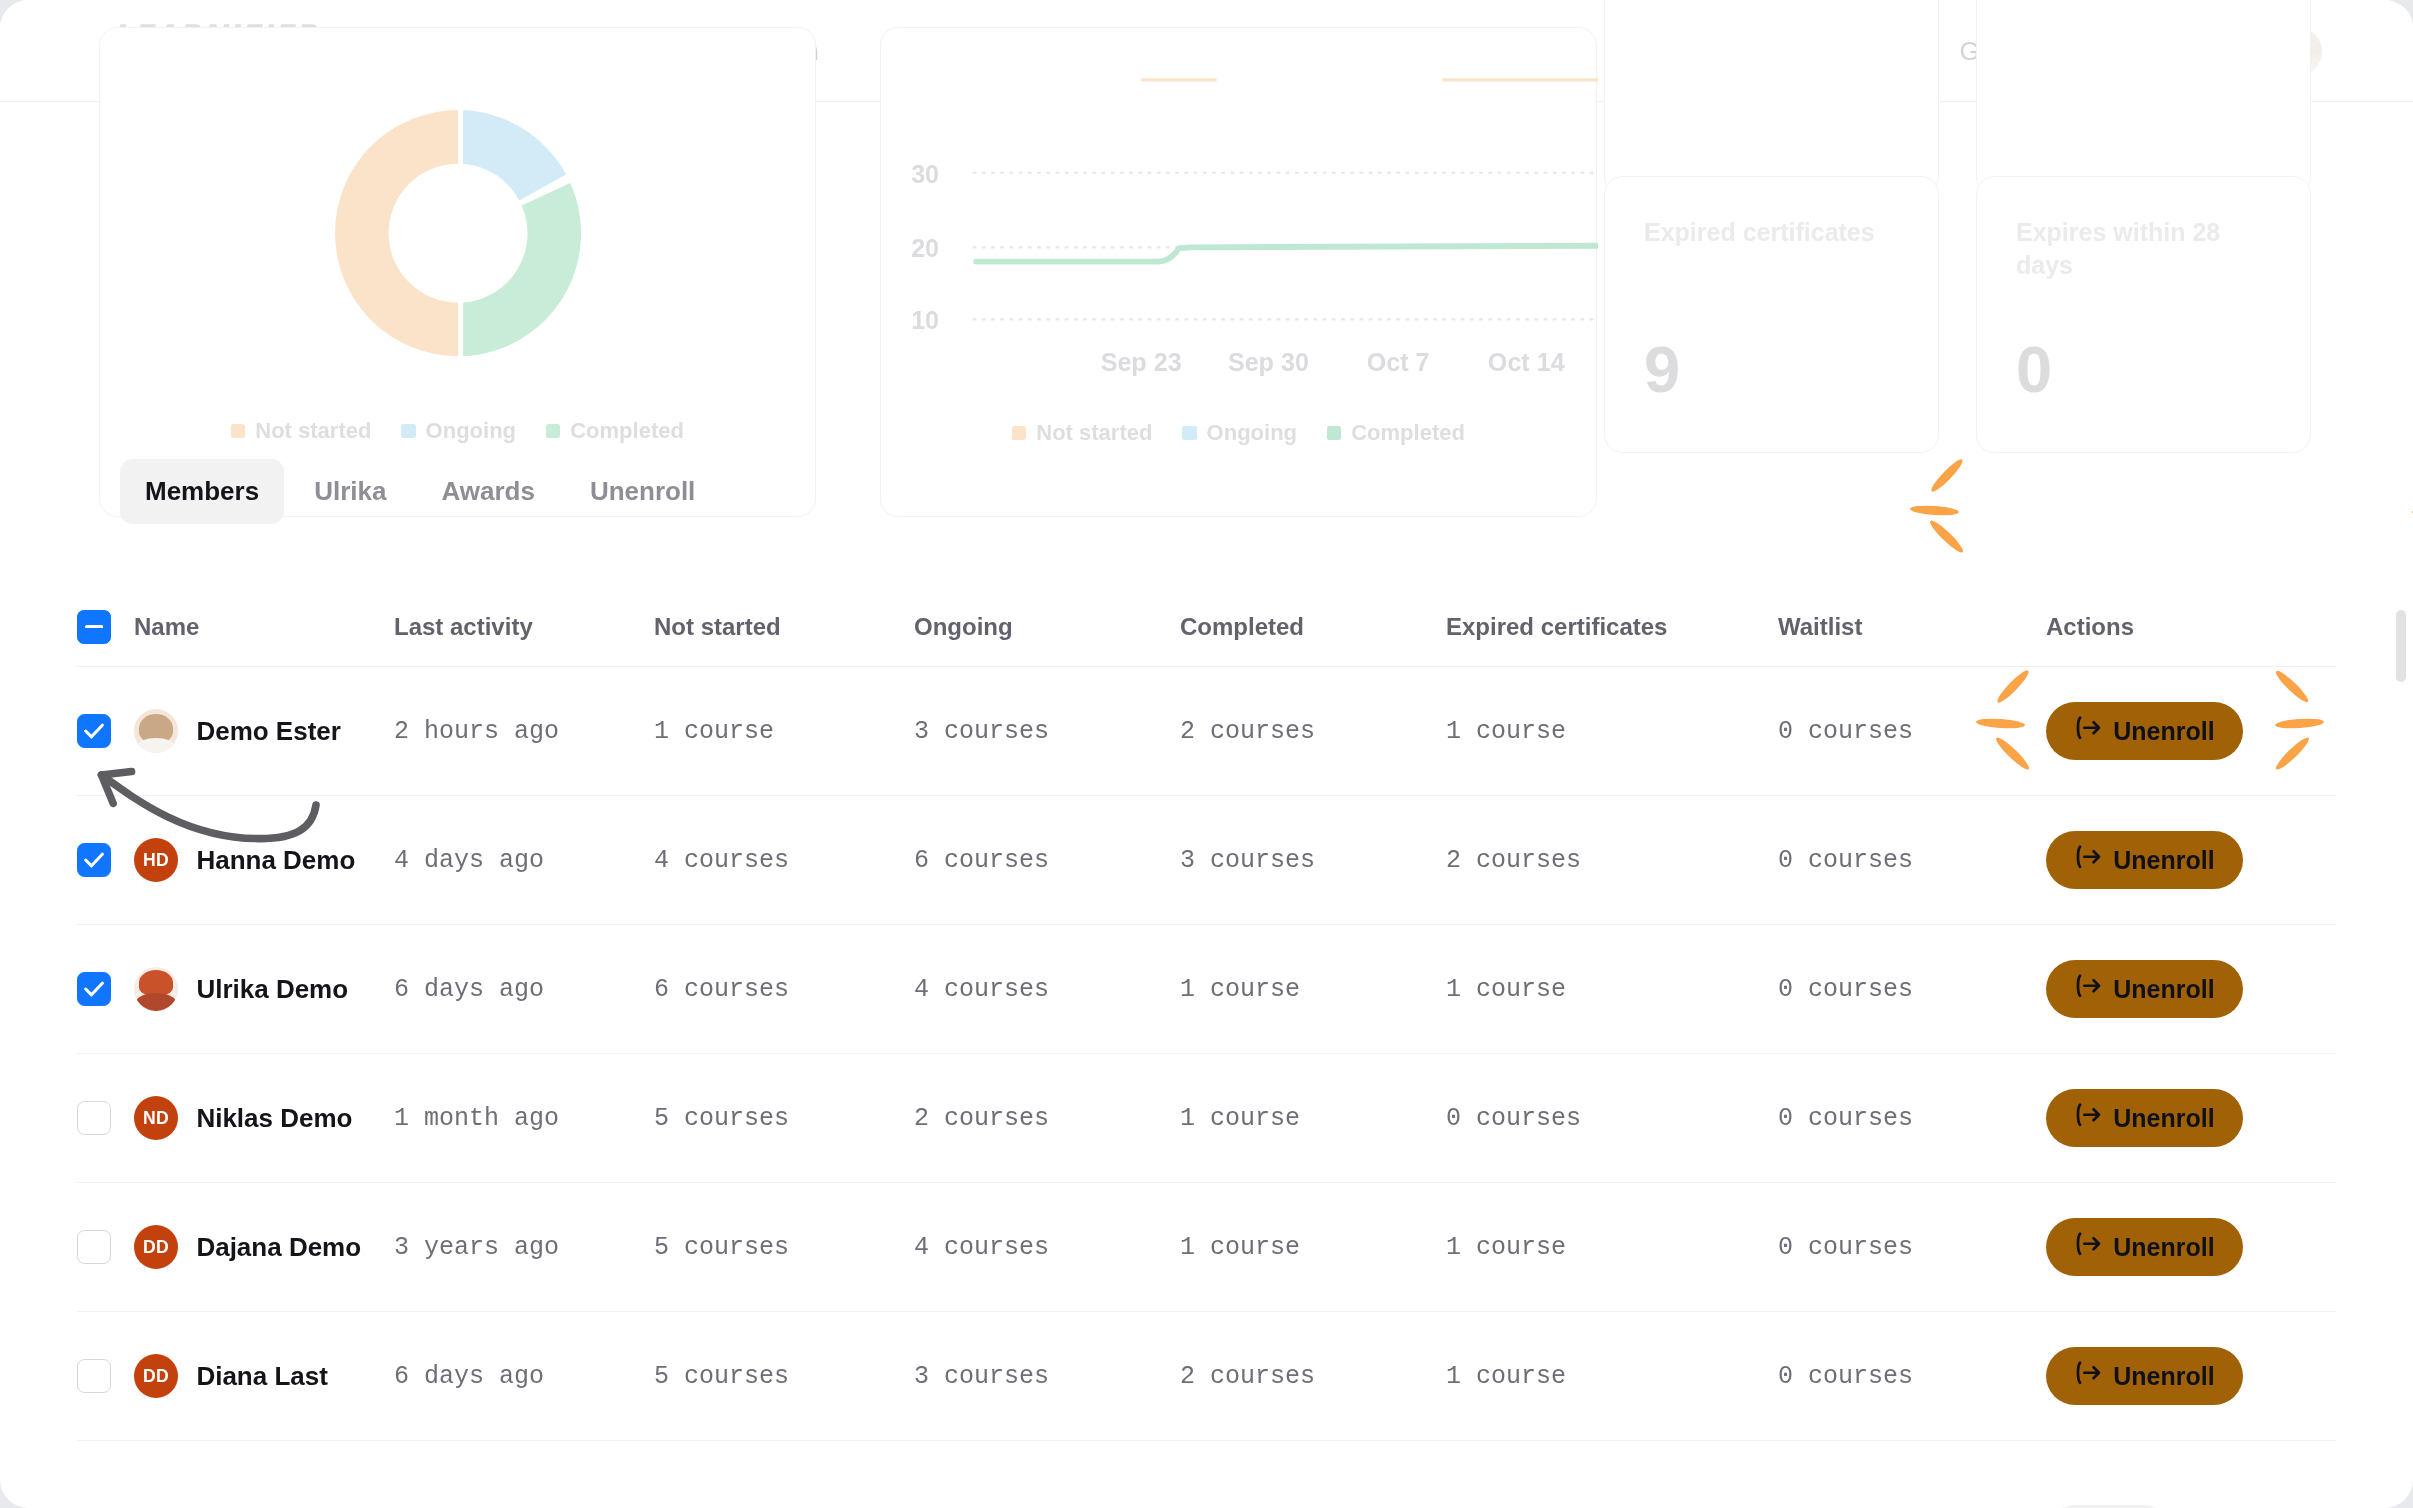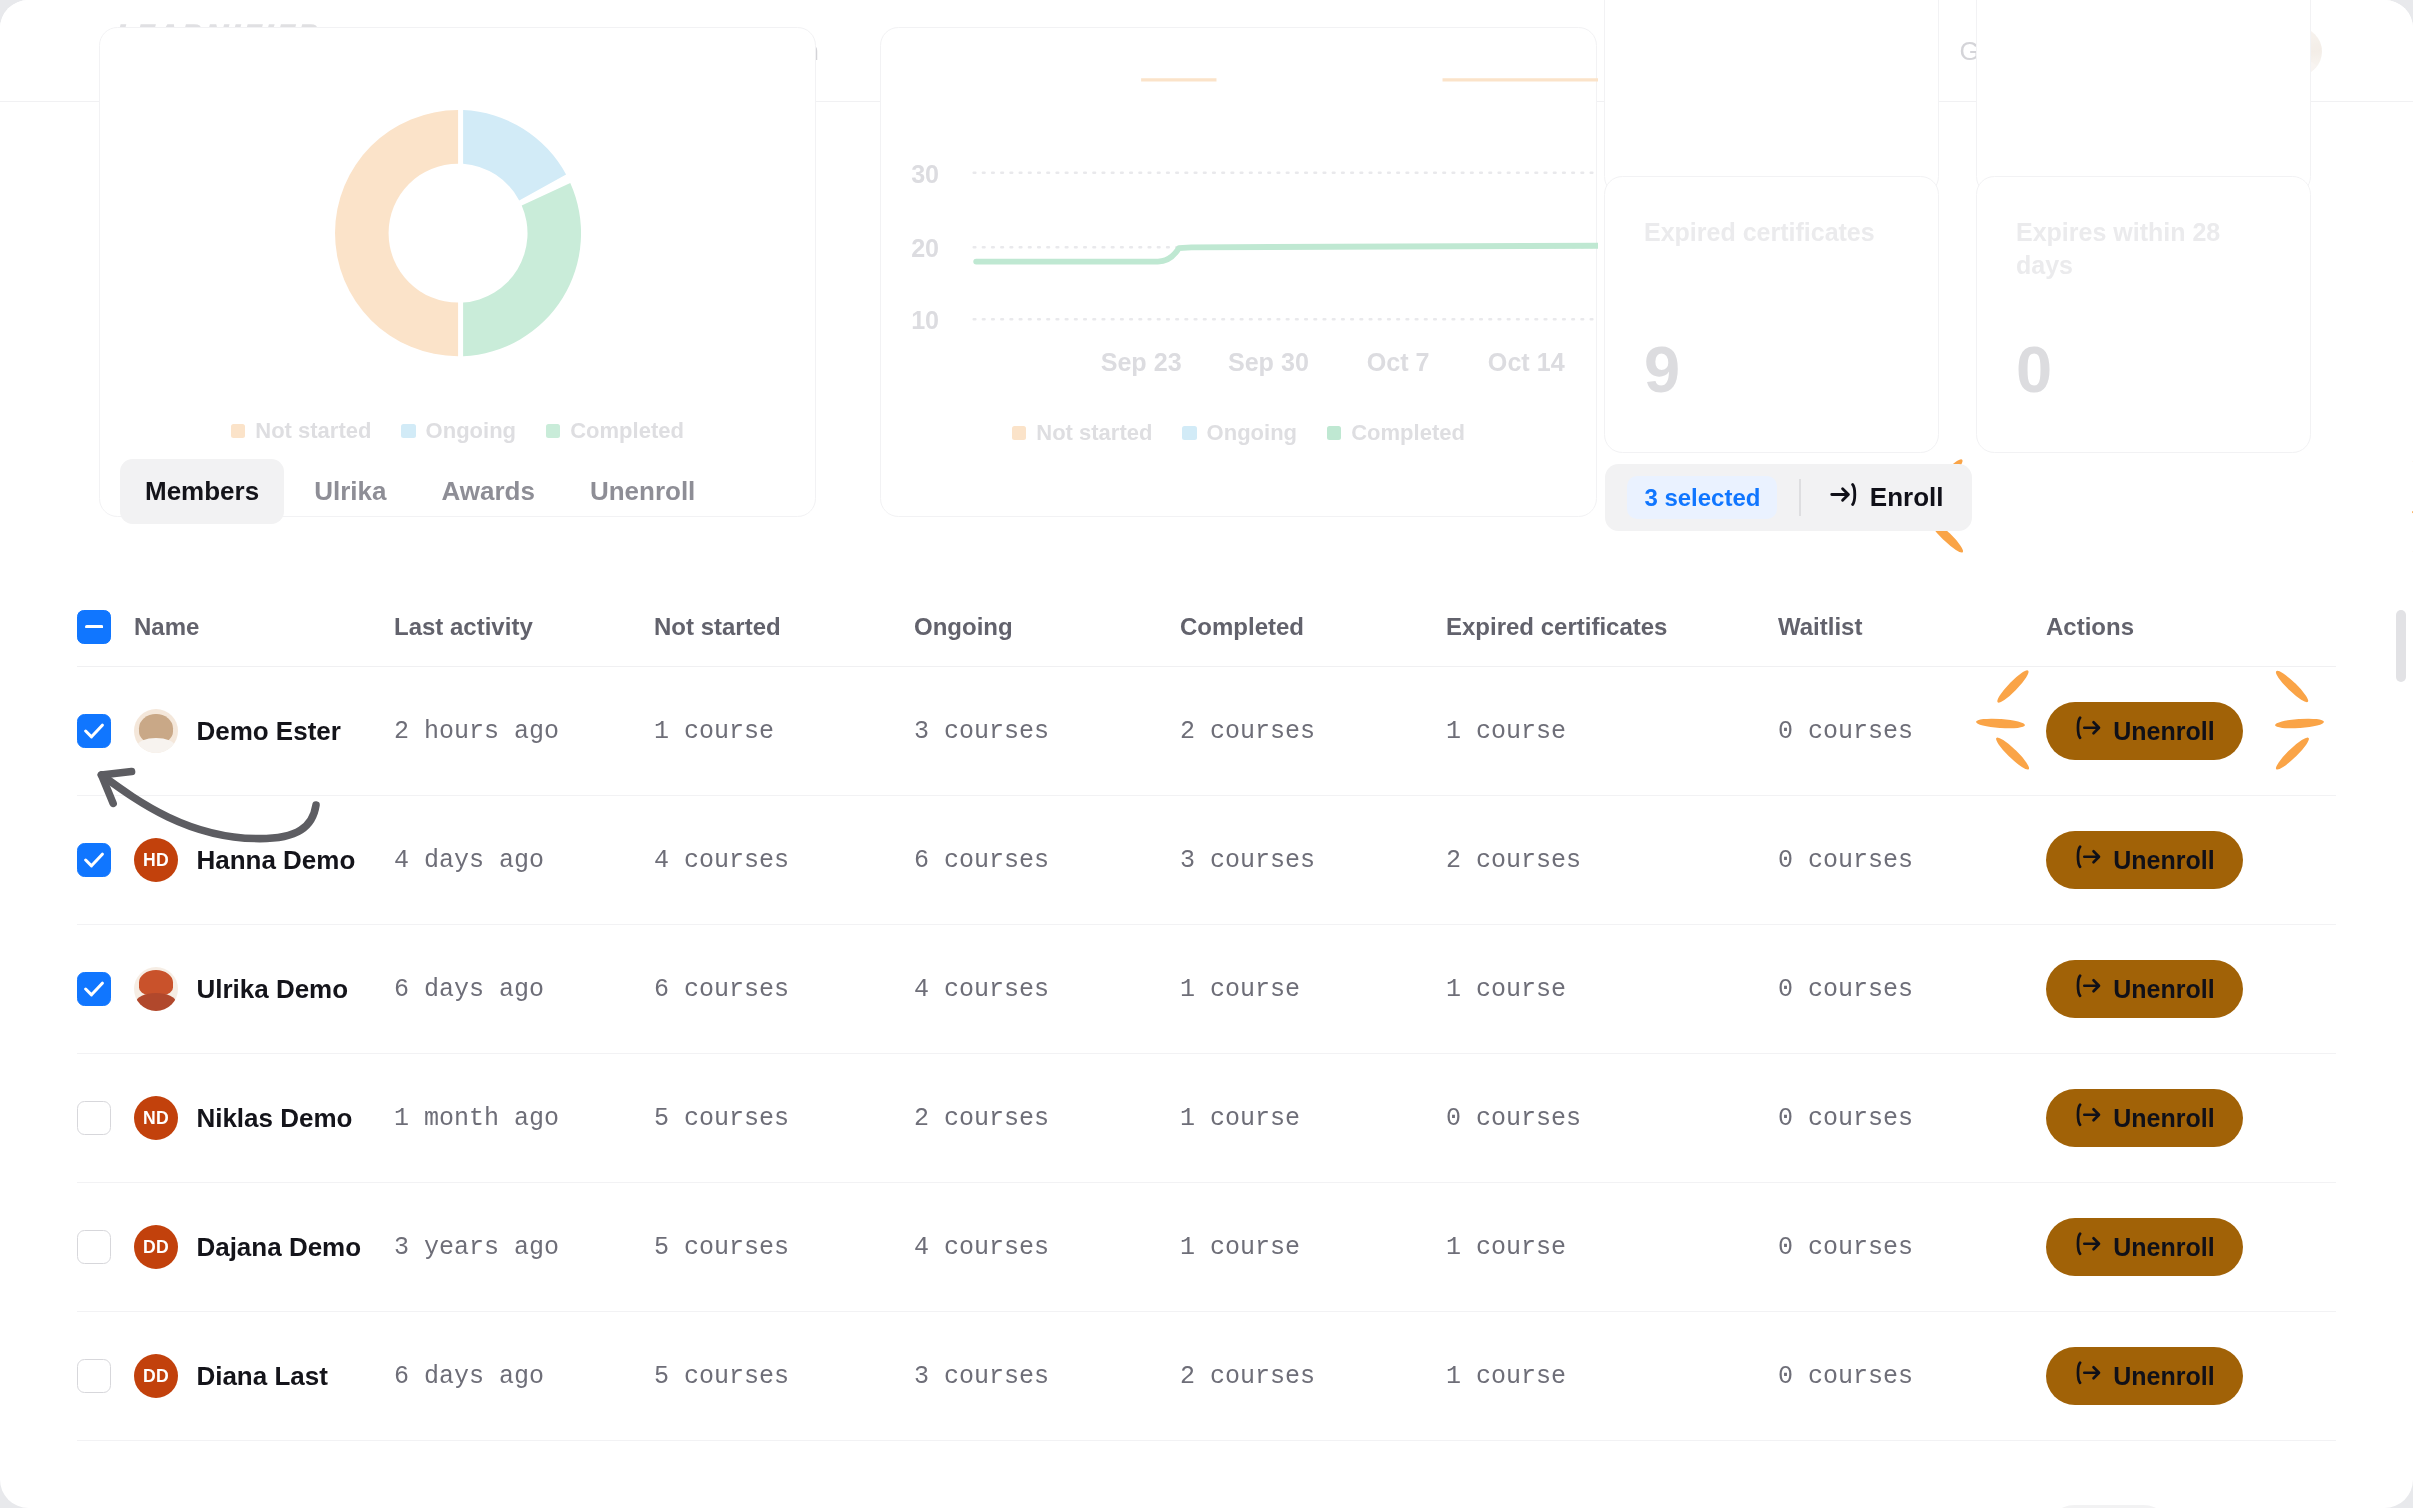--- a/index.html
+++ b/index.html
@@ -361,35 +361,20 @@
       <span class="spark-ray" style="left:13.4px; top:3.4px;  width:44px; height:9.2px; transform:rotate(-46deg);"></span>
       <span class="spark-ray" style="left:-1.7px; top:39px; width:49px; height:9.2px; transform:rotate(4deg);"></span>
       <span class="spark-ray" style="left:11.7px; top:65px; width:45px; height:9.2px; transform:rotate(44deg);"></span>
     </div>
     <div class="sparkle" style="left:2357px; top:8.4px; width:75px; height:92px;">
       <span class="spark-ray" style="left:6.7px;  top:3.4px;  width:44px; height:9.2px; transform:rotate(44deg);"></span>
       <span class="spark-ray" style="left:11.7px; top:39px; width:49px; height:9.2px; transform:rotate(-4deg);"></span>
       <span class="spark-ray" style="left:6.7px;  top:65px; width:45px; height:9.2px; transform:rotate(-44deg);"></span>
     </div>
 
-    <div class="action-group">
-      <div class="selected-chip">
-        <span class="selected-pill">3 selected</span>
-      </div>
-      <div class="divider-v"></div>
-      <div class="enroll-btn">
-        <span>
-          <svg width="28.5" height="25" viewBox="0 0 34 30" fill="none">
-            <path d="M2 15h19M15 8l7 7-7 7" stroke="#101018" stroke-width="3.4" stroke-linecap="round" stroke-linejoin="round"></path>
-            <path d="M27 3c3.5 4 3.5 20 0 24" stroke="#101018" stroke-width="3.4" stroke-linecap="round"></path>
-          </svg>
-        </span>
-        <span>Enroll</span>
-      </div>
-    </div>
   </div>
 
   <div class="table">
 
     <div class="thead">
       <div class="c-check">
         <div class="cbox indet">
           <svg width="18.4" height="3.4" viewBox="0 0 22 4">
               <rect width="22" height="4" rx="2" fill="#fff"></rect>
             </svg>

